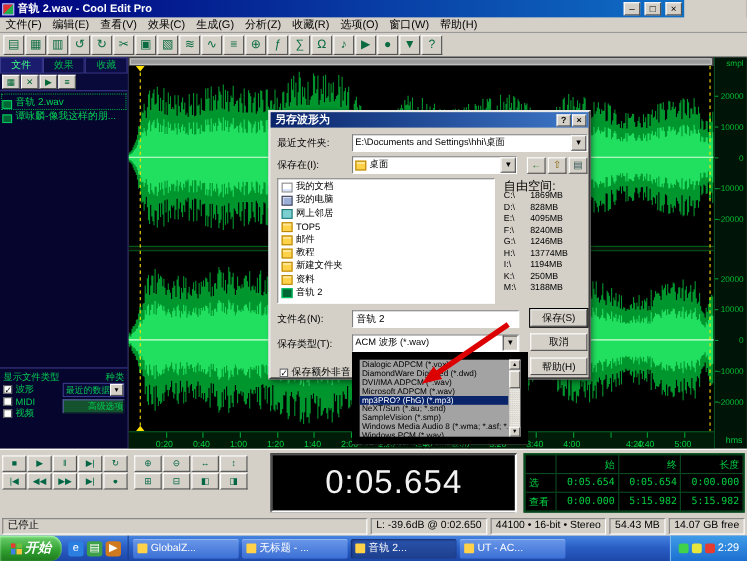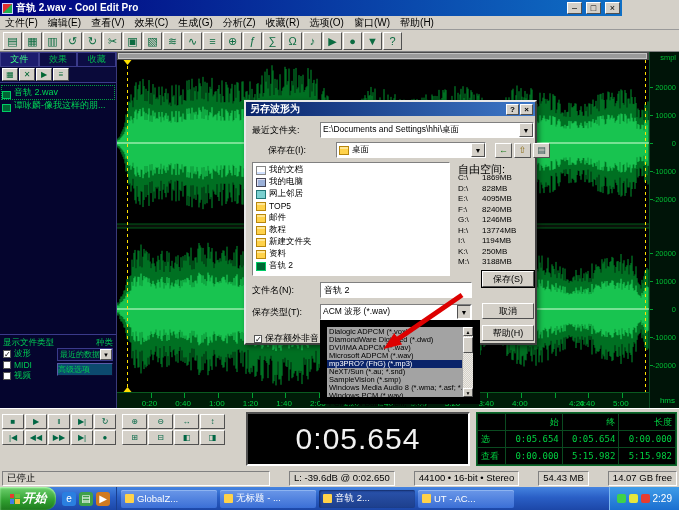--- a/index.html
+++ b/index.html
@@ -33,21 +33,21 @@
 #lp-bottom .hdr{display:flex;justify-content:space-between;height:11px}
 #lp-body{display:flex;gap:2px}
 #lp-checks{width:52px}
 .lp-check-row{display:flex;align-items:center;gap:3px;height:11px}
 .cb{width:8px;height:8px;background:#fff;border:1px solid #555;font-size:8px;line-height:7px;text-align:center;color:#000;flex:none}
 .cb.checked::after{content:"✓"}
 #lp-right{flex:1;display:flex;flex-direction:column;gap:2px}
 .combo-dark{height:13px;background:#0a0a3a;border:1px solid #3a3a8a;display:flex;align-items:center;font-size:8px;color:#00c853;padding-left:2px}
 .combo-dark .val{flex:1;white-space:nowrap;overflow:hidden}
 .drop{width:12px;height:11px;flex:none;font-size:6px;line-height:10px;text-align:center;color:#000}
-#lp-adv{height:13px;font-size:8px;text-align:left;line-height:11px;color:#00c853;background:#0c4a6e;border:1px solid;border-color:#5a5aa8 #0a0a30 #0a0a30 #5a5aa8}
+#lp-adv{height:13px;font-size:8px;text-align:right;line-height:11px;color:#00c853;background:#14532d;border:1px solid;border-color:#5a5aa8 #0a0a30 #0a0a30 #5a5aa8}
 
 
 #wave-col{position:absolute;left:117px;top:52px;width:532px;height:356px;background:#000}
 #wave-scroll{position:absolute;left:0;top:0;width:532px;height:8px;background:#4a4a4a}
 #wave-scroll .thumb{position:absolute;left:1px;top:1px;width:529px;height:6px;background:#9a9a9a;border:1px solid #c4c4c4}
 #wave-svg{position:absolute;left:0;top:8px}
 #timeline{position:absolute;left:0;top:340px;width:532px;height:16px;background:#001c08;border-top:1px solid #0a5a20;color:#00cf40;font-size:8px}
 .tl-lab{position:absolute;top:6px;white-space:nowrap}
 .tl-tick{position:absolute;top:0;width:1px;height:5px;background:#00a030}
 #ruler-col{position:absolute;left:649px;top:52px;width:30px;height:356px;background:#001408;color:#00bb33;font-size:7.5px;border-left:1px solid #0a4a20}
@@ -61,21 +61,21 @@
 #transport{position:absolute;left:2px;top:5px;display:grid;grid-template-columns:repeat(5,22px);grid-auto-rows:15px;gap:1px}
 .trbtn{font-size:8px;line-height:13px;text-align:center;color:#064;overflow:hidden}
 #zoom-grid{position:absolute;left:122px;top:5px;display:grid;grid-template-columns:repeat(4,25px);grid-auto-rows:15px;gap:1px}
 #time-panel{position:absolute;left:246px;top:3px;width:224px;height:54px;background:#000;border:2px solid;border-color:#505050 #ffffff #ffffff #505050;color:#f2f2f2;display:flex;align-items:center;justify-content:center;font-size:30px;letter-spacing:1px}
 #info-panel{position:absolute;left:476px;top:3px;width:201px;height:54px;background:#000;border:1px solid #0a6a2a;color:#00cf40;font-size:9px;font-family:"DejaVu Sans Mono","Liberation Mono",monospace}
 #info-panel table{width:100%;height:100%;border-collapse:collapse}
 #info-panel th,#info-panel td{border:1px solid #0a4a20;padding:0 3px;font-weight:normal;text-align:right;white-space:nowrap}
 #info-panel .rlab{text-align:left}
 
 
-#statusbar{position:absolute;left:0;top:470px;width:679px;height:17px;background:#d4d0c8;display:flex;gap:19px;padding:1px 2px;font-size:9.5px}
+#statusbar{position:absolute;left:0;top:470px;width:679px;height:17px;background:#d4d0c8;display:flex;gap:3px;padding:1px 2px;font-size:9.5px}
 .sb-cell{border:1px solid;border-color:#808080 #fff #fff #808080;padding:0 4px;line-height:12px;white-space:nowrap;overflow:hidden}
 .sb-grow{flex:1}
 #taskbar{position:absolute;left:0;top:487px;width:679px;height:23px;background:linear-gradient(#4584e0,#2a5fc6 45%,#1c47a8);display:flex;align-items:center}
 #start-btn{height:23px;width:56px;flex:none;background:linear-gradient(#6fd26f,#2f9e2f 60%,#1e7a1e);border-radius:0 10px 10px 0;color:#fff;font-weight:bold;font-style:italic;font-size:12px;display:flex;align-items:center;justify-content:center;gap:3px;box-shadow:inset 0 1px 2px #b8ffb8}
 #win-flag{width:10px;height:10px;display:grid;grid-template-columns:1fr 1fr;gap:1px;flex:none}
 #win-flag i{display:block}
 #quick-launch{display:flex;gap:3px;padding:0 6px;border-right:1px solid #1a3f8f;align-items:center;height:23px}
 .ql-icon{width:14px;height:14px;border-radius:3px;font-size:10px;line-height:14px;text-align:center;color:#fff;flex:none}
 #tasks{flex:1;display:flex;gap:3px;padding:0 4px;overflow:hidden;align-items:center}
 .task-btn{height:18px;flex:1;max-width:96px;background:linear-gradient(#6a97e8,#3b6fd6);border-radius:2px;color:#fff;font-size:9.5px;display:flex;align-items:center;gap:3px;padding:0 4px;white-space:nowrap;overflow:hidden;box-shadow:inset 0 1px 0 #8db3f0}
@@ -419,21 +419,21 @@
   </div>
 
   <div class="dlg-row" style="left:6px;top:20px;width:282px">
     <span class="dlg-label">最近文件夹:</span>
     <div class="combo" style="flex:1">
       <span class="val">E:\Documents and Settings\hhi\桌面</span>
       <span class="drop bev-out">▼</span>
     </div>
   </div>
 
-  <div class="dlg-row" style="left:22px;top:40px;width:282px">
+  <div class="dlg-row" style="left:6px;top:40px;width:282px">
     <span class="dlg-label">保存在(I):</span>
     <div class="combo" style="width:150px">
       <span class="fi folder"></span>
       <span class="val">桌面</span>
       <span class="drop bev-out">▼</span>
     </div>
     <span style="flex:1"></span>
     <span class="tool-ico bev-out" style="color:#1a7a1a">←</span>
     <span class="tool-ico bev-out" style="color:#8a6a10">⇧</span>
     <span class="tool-ico bev-out" style="color:#355">▤</span>
@@ -546,21 +546,21 @@
   </div>
 
   <div class="dlg-row" style="left:6px;top:202px;width:220px">
     <span class="dlg-label">保存类型(T):</span>
     <div class="combo" style="flex:1">
       <span class="val">ACM 波形 (*.wav)</span>
       <span class="drop bev-in">▼</span>
     </div>
   </div>
 
-  <span class="dlg-btn bev-out default" style="top:169px">保存(S)</span>
+  <span class="dlg-btn bev-out default" style="top:179px">保存(S)</span>
   <span class="dlg-btn bev-out" style="top:201px">取消</span>
   <span class="dlg-btn bev-out" style="top:223px">帮助(H)</span>
 
   <div id="dlg-check-row">
     <span class="cb checked"></span>
     <span>保存额外非音频信息</span>
   </div>
 
   <div id="fmt-list">
     <div>

